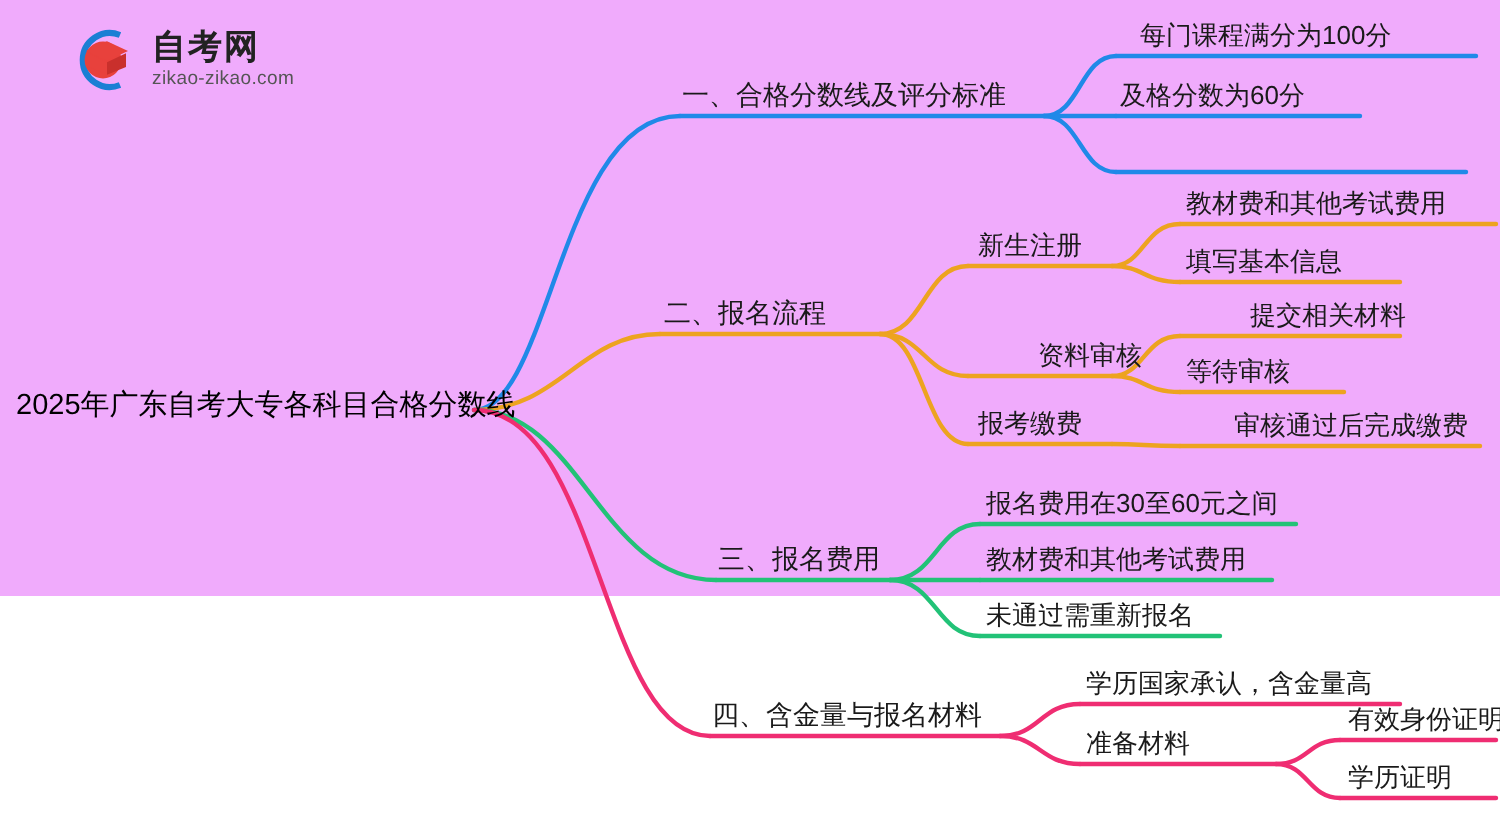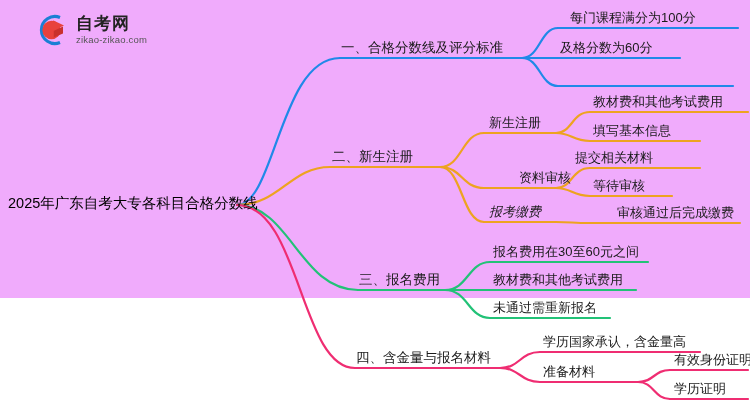--- a/index.html
+++ b/index.html
@@ -106,28 +106,28 @@
     <path d="M638 382 C 654 382, 654 399, 670 399" stroke="#ef2d72" stroke-width="2.2"></path>
     <path d="M670 399 L 748 399" stroke="#ef2d72" stroke-width="2.2"></path>
   </svg>
 
   <div class="node root" style="left:8px; top:196px;">2025年广东自考大专各科目合格分数线</div>
 
   <div class="node lvl2" style="left:341px; top:41px;">一、合格分数线及评分标准</div>
   <div class="node leaf" style="left:560px; top:11px;margin-left:10px;">每门课程满分为100分</div>
   <div class="node leaf" style="left:560px; top:41px;text-align:center;">及格分数为60分</div>
 
-  <div class="node lvl2" style="left:332px; top:150px;">二、新生注册</div>
+  <div class="node lvl2" style="left:332px; top:150px;">二、报名流程</div>
   <div class="node lvl3" style="left:489px; top:116px;">新生注册</div>
   <div class="node leaf" style="left:593px; top:95px;">教材费和其他考试费用</div>
   <div class="node leaf" style="left:593px; top:124px;">填写基本信息</div>
   <div class="node lvl3" style="left:483px; top:171px;margin-left:36px;">资料审核</div>
-  <div class="node leaf" style="left:575px; top:151px;">提交相关材料</div>
+  <div class="node leaf" style="left:625px; top:151px;">提交相关材料</div>
   <div class="node leaf" style="left:593px; top:179px;">等待审核</div>
-  <div class="node lvl3" style="left:489px; top:205px;font-style:italic;">报考缴费</div>
+  <div class="node lvl3" style="left:489px; top:205px;">报考缴费</div>
   <div class="node leaf" style="left:617px; top:206px;">审核通过后完成缴费</div>
 
   <div class="node lvl2" style="left:359px; top:273px;">三、报名费用</div>
   <div class="node leaf" style="left:493px; top:245px;">报名费用在30至60元之间</div>
   <div class="node leaf" style="left:493px; top:273px;">教材费和其他考试费用</div>
   <div class="node leaf" style="left:493px; top:301px;">未通过需重新报名</div>
 
   <div class="node lvl2" style="left:356px; top:351px;">四、含金量与报名材料</div>
   <div class="node leaf" style="left:543px; top:335px;">学历国家承认，含金量高</div>
   <div class="node lvl3" style="left:543px; top:365px;">准备材料</div>

